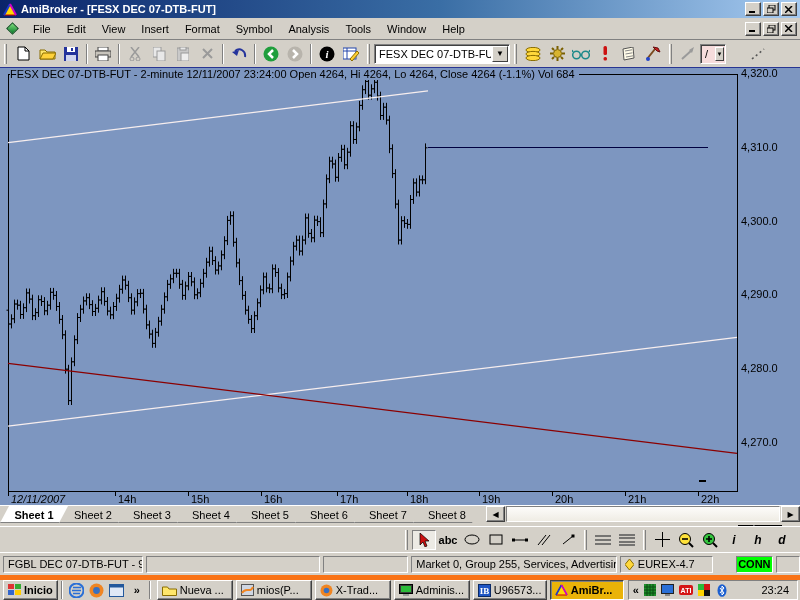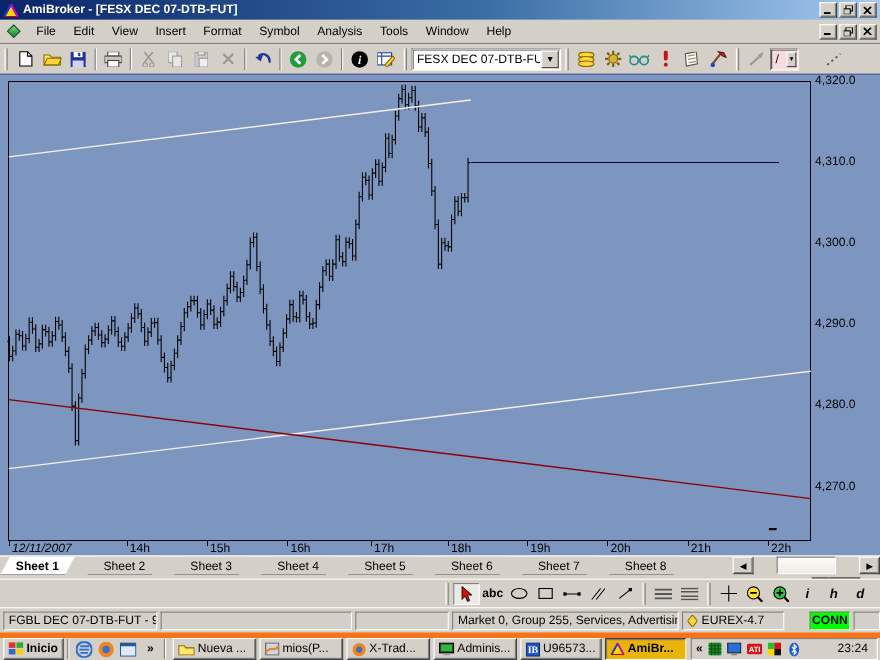--- a/index.html
+++ b/index.html
@@ -38,21 +38,21 @@
   #chart-svg { position:absolute; left:0; top:0; }
   #chart-title { position:absolute; left:10px; top:0px; background:#7d96c0; padding:0 4px 0 0; white-space:nowrap; }
   .ylab { position:absolute; left:741px; }
   .xlab { position:absolute; top:425px; }
   #last-price { position:absolute; left:738px; top:407px; width:44px; height:16px; background:#000;
     color:#fff; display:flex; align-items:center; justify-content:center;margin-top:38px; }
   #minus-dash { position:absolute; left:699px; top:412px; width:7px; height:2px; background:#000; }
 
   
   #sheetrow { position:absolute; left:0; top:505px; width:800px; height:20px; background:#d4d0c8;
-    border-top:1px solid #fff; display:flex; align-items:flex-start;gap:20px; }
+    border-top:1px solid #fff; display:flex; align-items:flex-start; }
   .sheettab { height:17px; width:68px; margin-right:-9px; background:#d4d0c8;
     clip-path:polygon(9px 0,100% 0,calc(100% - 9px) 100%,0 100%);
     display:flex; align-items:center; justify-content:center;
     box-shadow:inset 0 -1px #808080, inset 1px 0 #fff; }
   .sheettab.active { background:#fff; font-weight:bold; z-index:3; position:relative; }
   .scrollbtn { width:19px; height:16px; background:#d4d0c8; border:1px solid;
     border-color:#fff #404040 #404040 #fff; box-shadow:inset -1px -1px #808080;
     display:flex; align-items:center; justify-content:center; font-size:8px; }
   #tab-scroll-track { height:16px; background:linear-gradient(#fdfcfa,#efece4);
     border:1px solid; border-color:#808080 #fff #fff #808080; flex:1; margin:0 1px; }
@@ -319,20 +319,21 @@
       <line x1="115.5" y1="423" x2="115.5" y2="428" stroke="#000" stroke-width="1" shape-rendering="crispEdges"></line>
       <line x1="188.5" y1="423" x2="188.5" y2="428" stroke="#000" stroke-width="1" shape-rendering="crispEdges"></line>
       <line x1="261.5" y1="423" x2="261.5" y2="428" stroke="#000" stroke-width="1" shape-rendering="crispEdges"></line>
       <line x1="337.5" y1="423" x2="337.5" y2="428" stroke="#000" stroke-width="1" shape-rendering="crispEdges"></line>
       <line x1="407.5" y1="423" x2="407.5" y2="428" stroke="#000" stroke-width="1" shape-rendering="crispEdges"></line>
       <line x1="479.5" y1="423" x2="479.5" y2="428" stroke="#000" stroke-width="1" shape-rendering="crispEdges"></line>
       <line x1="552.5" y1="423" x2="552.5" y2="428" stroke="#000" stroke-width="1" shape-rendering="crispEdges"></line>
       <line x1="625.5" y1="423" x2="625.5" y2="428" stroke="#000" stroke-width="1" shape-rendering="crispEdges"></line>
       <line x1="698.5" y1="423" x2="698.5" y2="428" stroke="#000" stroke-width="1" shape-rendering="crispEdges"></line>
     </svg>
+  <div id="chart-title">FESX DEC 07-DTB-FUT - 2-minute 12/11/2007 23:24:00 Open 4264, Hi 4264, Lo 4264, Close 4264 (-1.1%) Vol 684</div>
   <div id="y-labels">
       <div class="ylab" style="top: -1px;">4,320.0</div>
       <div class="ylab" style="top: 72.8px;">4,310.0</div>
       <div class="ylab" style="top: 146.6px;">4,300.0</div>
       <div class="ylab" style="top: 220.4px;">4,290.0</div>
       <div class="ylab" style="top: 294.2px;">4,280.0</div>
       <div class="ylab" style="top: 368px;">4,270.0</div>
     </div>
   <div id="x-labels">
       <div class="xlab" style="left: 11px; font-style: italic;">12/11/2007</div>

